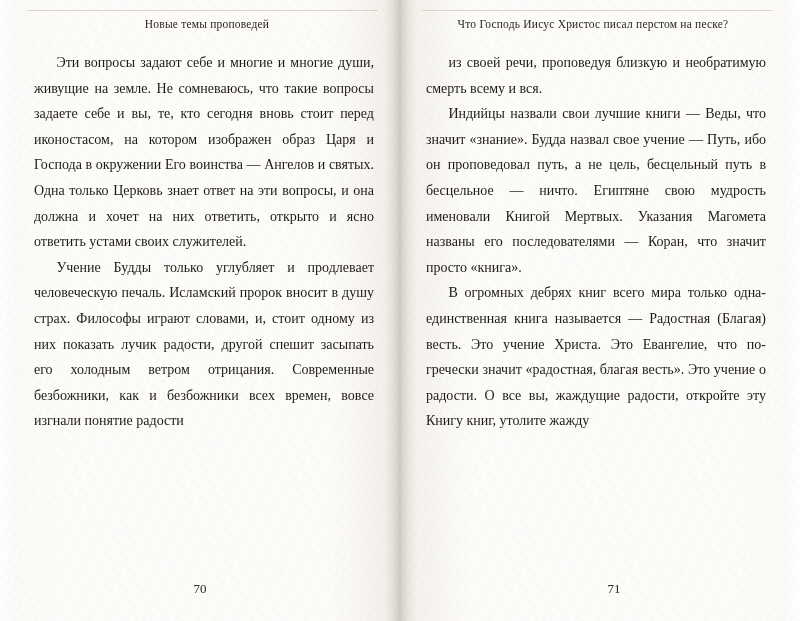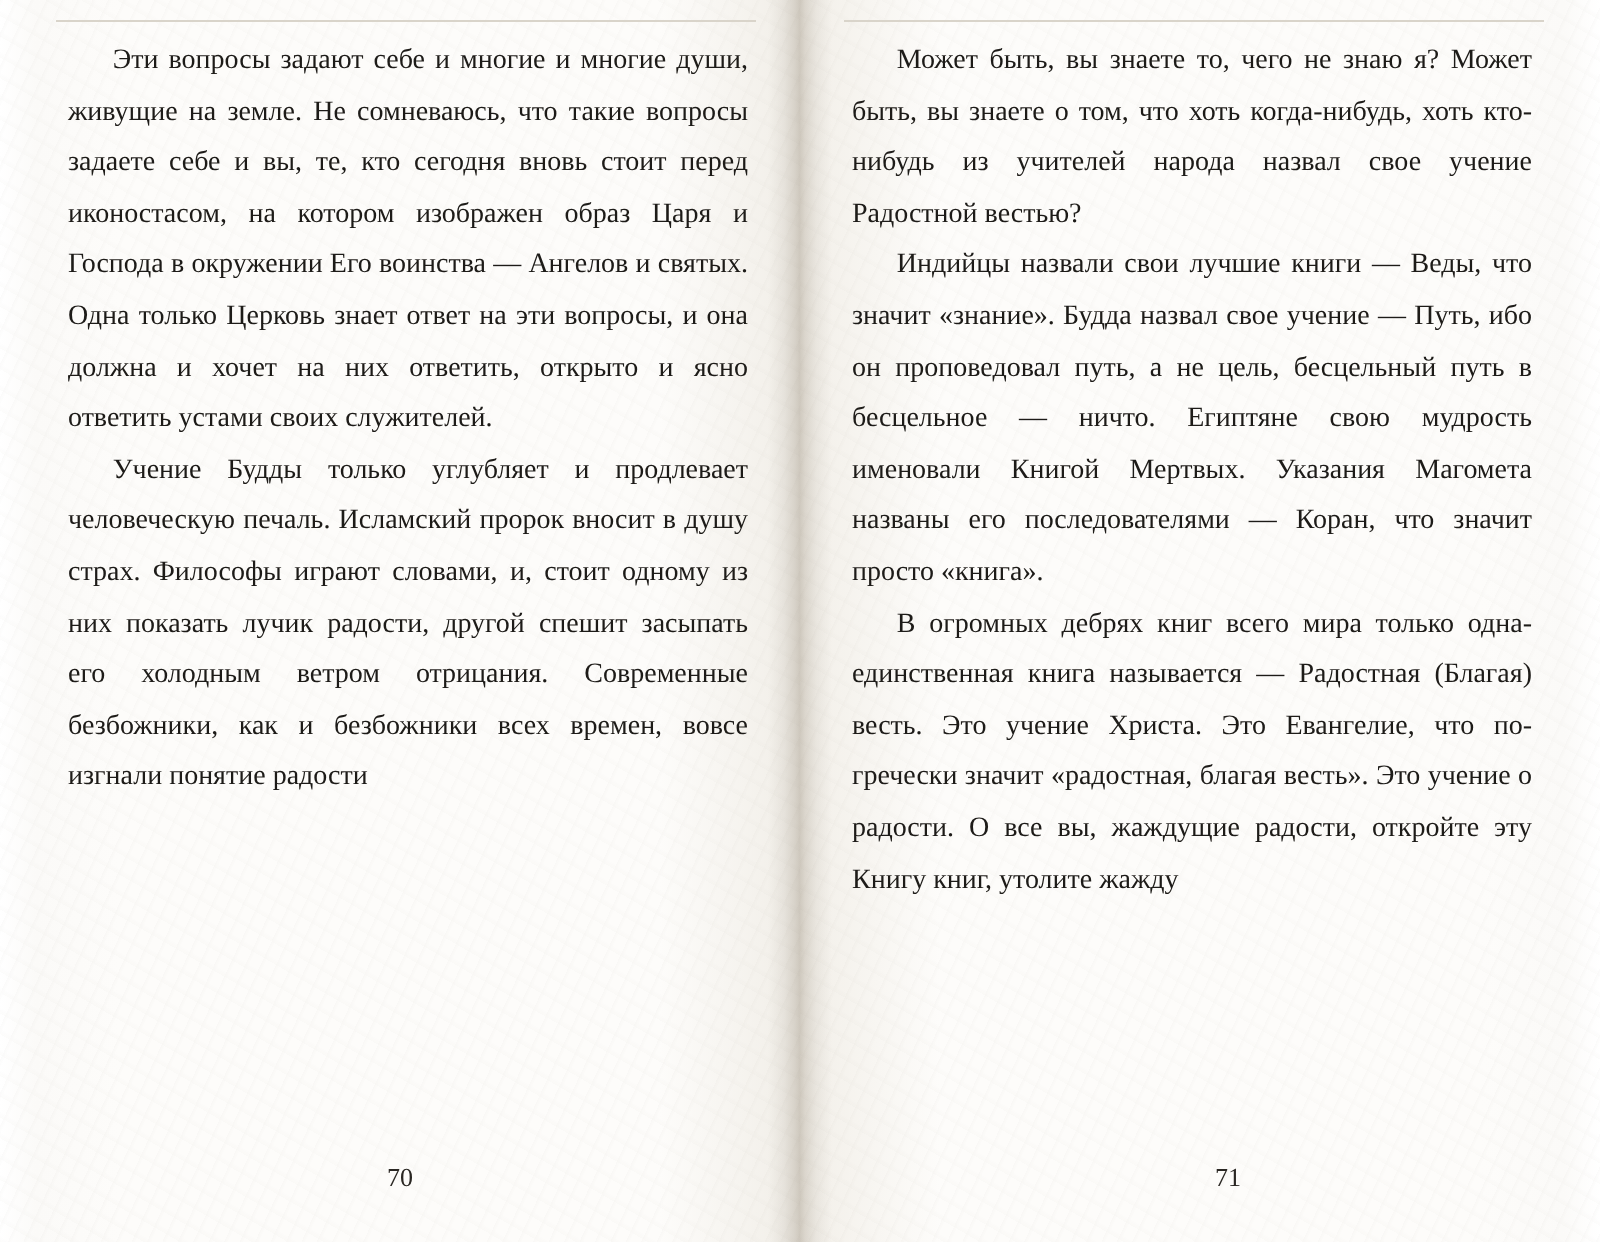--- a/index.html
+++ b/index.html
@@ -105,32 +105,34 @@
   }
 </style>
 </head>
 <body>
 
 <div class="spread">
 
   <div class="page page-left">
     <div class="speckle"></div>
     <div class="edge-top-left"></div>
+    <div class="running-head head-left">Новые темы проповедей</div>
     <div class="body-text">
       <p>Эти вопросы задают себе и многие и многие души, живущие на земле. Не сомневаюсь, что такие вопросы задаете себе и вы, те, кто сегодня вновь стоит перед иконостасом, на котором изображен образ Царя и Господа в окружении Его воинства — Ангелов и святых. Одна только Церковь знает ответ на эти вопросы, и она должна и хочет на них ответить, открыто и ясно ответить устами своих служителей.</p>
       <p>Учение Будды только углубляет и продлевает человеческую печаль. Исламский пророк вносит в душу страх. Философы играют словами, и, стоит одному из них показать лучик радости, другой спешит засыпать его холодным ветром отрицания. Современные безбожники, как и безбожники всех времен, вовсе изгнали понятие радости</p>
     </div>
     <div class="page-number">70</div>
   </div>
 
   <div class="page page-right">
     <div class="speckle"></div>
     <div class="edge-top-right"></div>
+    <div class="running-head head-right">Что Господь Иисус Христос писал перстом на песке?</div>
     <div class="body-text">
-      <p>Может быть, вы знаете то, чего не знаю я? Может быть, вы знаете о том, что хоть когда-нибудь, хоть кто-нибудь из учителей народа назвал свое учение Радостной вестью?</p>
+      <p>из своей речи, проповедуя близкую и необратимую смерть всему и вся.</p>
       <p>Индийцы назвали свои лучшие книги — Веды, что значит «знание». Будда назвал свое учение — Путь, ибо он проповедовал путь, а не цель, бесцельный путь в бесцельное — ничто. Египтяне свою мудрость именовали Книгой Мертвых. Указания Магомета названы его последователями — Коран, что значит просто «книга».</p>
       <p>В огромных дебрях книг всего мира только одна-единственная книга называется — Радостная (Благая) весть. Это учение Христа. Это Евангелие, что по-гречески значит «радостная, благая весть». Это учение о радости. О все вы, жаждущие радости, откройте эту Книгу книг, утолите жажду</p>
     </div>
     <div class="page-number">71</div>
   </div>
 
   <div class="gutter"></div>
 </div>
 
 </body></html>

